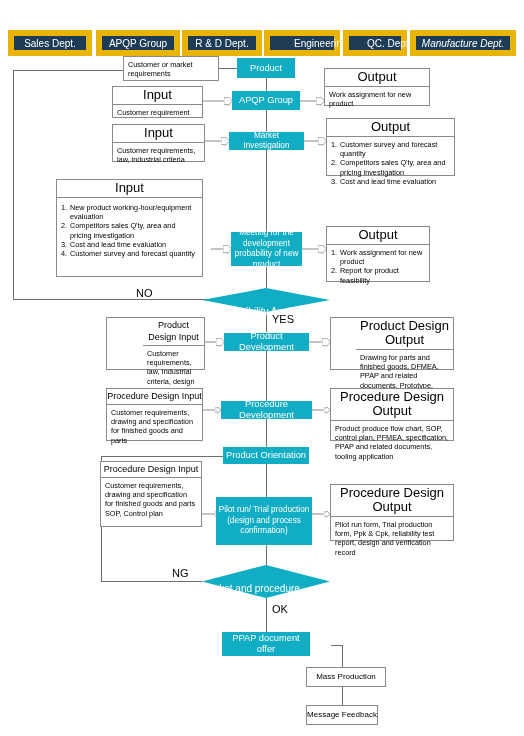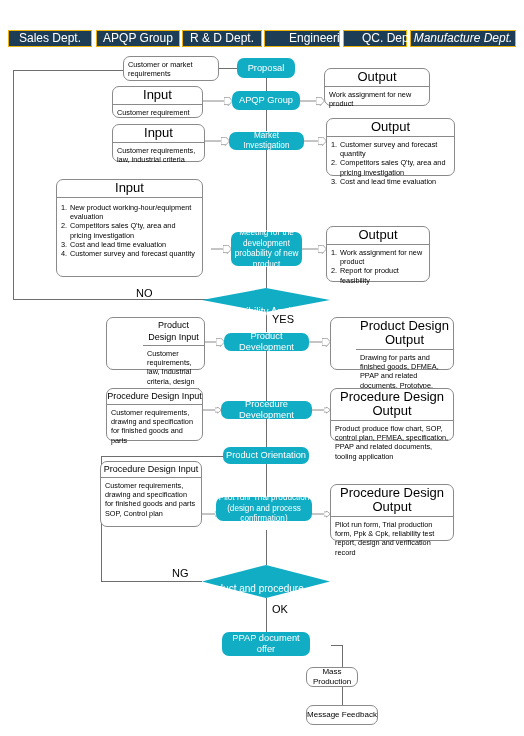--- a/index.html
+++ b/index.html
@@ -2,37 +2,37 @@
 <html><head>
 <meta charset="utf-8">
 <style>
   html,body{margin:0;padding:0;background:#ffffff;}
   body{width:524px;height:736px;position:relative;overflow:hidden;
        font-family:"Liberation Sans","DejaVu Sans",sans-serif;color:#000;}
 
   
   #deptbar{position:absolute;left:0;top:30px;width:524px;height:17px;}
   .dept{
-    position:absolute;top:0;height:17px;
+    position:absolute;top:0;height:26px;
     background:#1d3c55;
-    border:1px solid #eab308;
+    border:6px solid #eab308;
     box-sizing:border-box;
     color:#ffffff;
-    font-size:12px;
+    font-size:10px;
     line-height:15px;
     text-align:center;
     white-space:nowrap;
     letter-spacing:0px;
   }
 
   
   #wires{position:absolute;left:0;top:0;width:524px;height:736px;}
 
   
-  .node{position:absolute;box-sizing:border-box;border-radius:7px;}
+  .node{position:absolute;box-sizing:border-box;}
 
   .teal{
     background:#11adc4;
     color:#ffffff;
     display:flex;align-items:center;justify-content:center;
     text-align:center;
     font-size:8.2px;
     line-height:10.5px;
     padding:1px 2px;
   }
@@ -157,21 +157,21 @@
     <path d="M202,514 L221,514" marker-end="url(#smallarrow)"></path>
 
     <path d="M312,514 L330,514" marker-end="url(#smallarrow)"></path>
   </g>
 </svg>
 
 <div class="node wbox" style="left:123px;top:56px;width:96px;height:25px;">
   <div class="bd" style="padding-top:3px;">Customer or market requirements</div>
 </div>
 
-<div class="node teal big" style="left:237px;top:58px;width:58px;height:20px;">Proposal</div>
+<div class="node teal big" style="left:237px;top:58px;width:58px;height:20px;">Product</div>
 
 <div class="node wbox" style="left:112px;top:86px;width:91px;height:32px;">
   <div class="hd lg">Input</div>
   <div class="bd">Customer requirement</div>
 </div>
 
 <div class="node teal big" style="left:232px;top:91px;width:68px;height:19px;">APQP Group</div>
 
 <div class="node wbox" style="left:324px;top:68px;width:106px;height:38px;">
   <div class="hd lg">Output</div>
@@ -248,34 +248,34 @@
   <div class="bd">Product produce flow chart, SOP, control plan, PFMEA, specification, PPAP and related documents, tooling application</div>
 </div>
 
 <div class="node teal big" style="left:223px;top:447px;width:86px;height:17px;">Product Orientation</div>
 
 <div class="node wbox" style="left:100px;top:461px;width:102px;height:66px;">
   <div class="hd">Procedure Design Input</div>
   <div class="bd">Customer requirements, drawing and specification for finished goods and parts SOP, Control plan</div>
 </div>
 
-<div class="node teal" style="left:216px;top:497px;width:96px;height:24px;">Pilot run/ Trial production (design and process confirmation)</div>
+<div class="node teal" style="left:216px;top:497px;width:96px;height:48px;">Pilot run/ Trial production (design and process confirmation)</div>
 
 <div class="node wbox" style="left:330px;top:484px;width:124px;height:57px;">
   <div class="hd lg">Procedure Design Output</div>
   <div class="bd">Pilot run form, Trial production form, Ppk &amp; Cpk, reliability test report, design and verification record</div>
 </div>
 
 <div class="diamond" style="left:202px;top:565px;width:128px;height:33px;">
   <svg width="128" height="33" viewBox="0 0 128 33">
     <polygon points="64,0 128,16.5 64,33 0,16.5" fill="#11adc4"></polygon>
   </svg>
-  <div class="dlabel">Product and procedure confirmation</div>
+  <div class="dlabel">Market and procedure confirmation</div>
 </div>
 
 <div class="elabel" style="left:172px;top:567px;">NG</div>
 <div class="elabel" style="left:272px;top:603px;">OK</div>
 
 <div class="node teal big" style="left:222px;top:632px;width:88px;height:24px;">PPAP document offer</div>
 
-<div class="node plain" style="left:306px;top:667px;width:52px;height:20px;">Mass Production</div>
+<div class="node plain" style="left:306px;top:667px;width:80px;height:20px;">Mass Production</div>
 
 <div class="node plain" style="left:306px;top:705px;width:72px;height:20px;">Message Feedback</div>
 
 </body></html>

